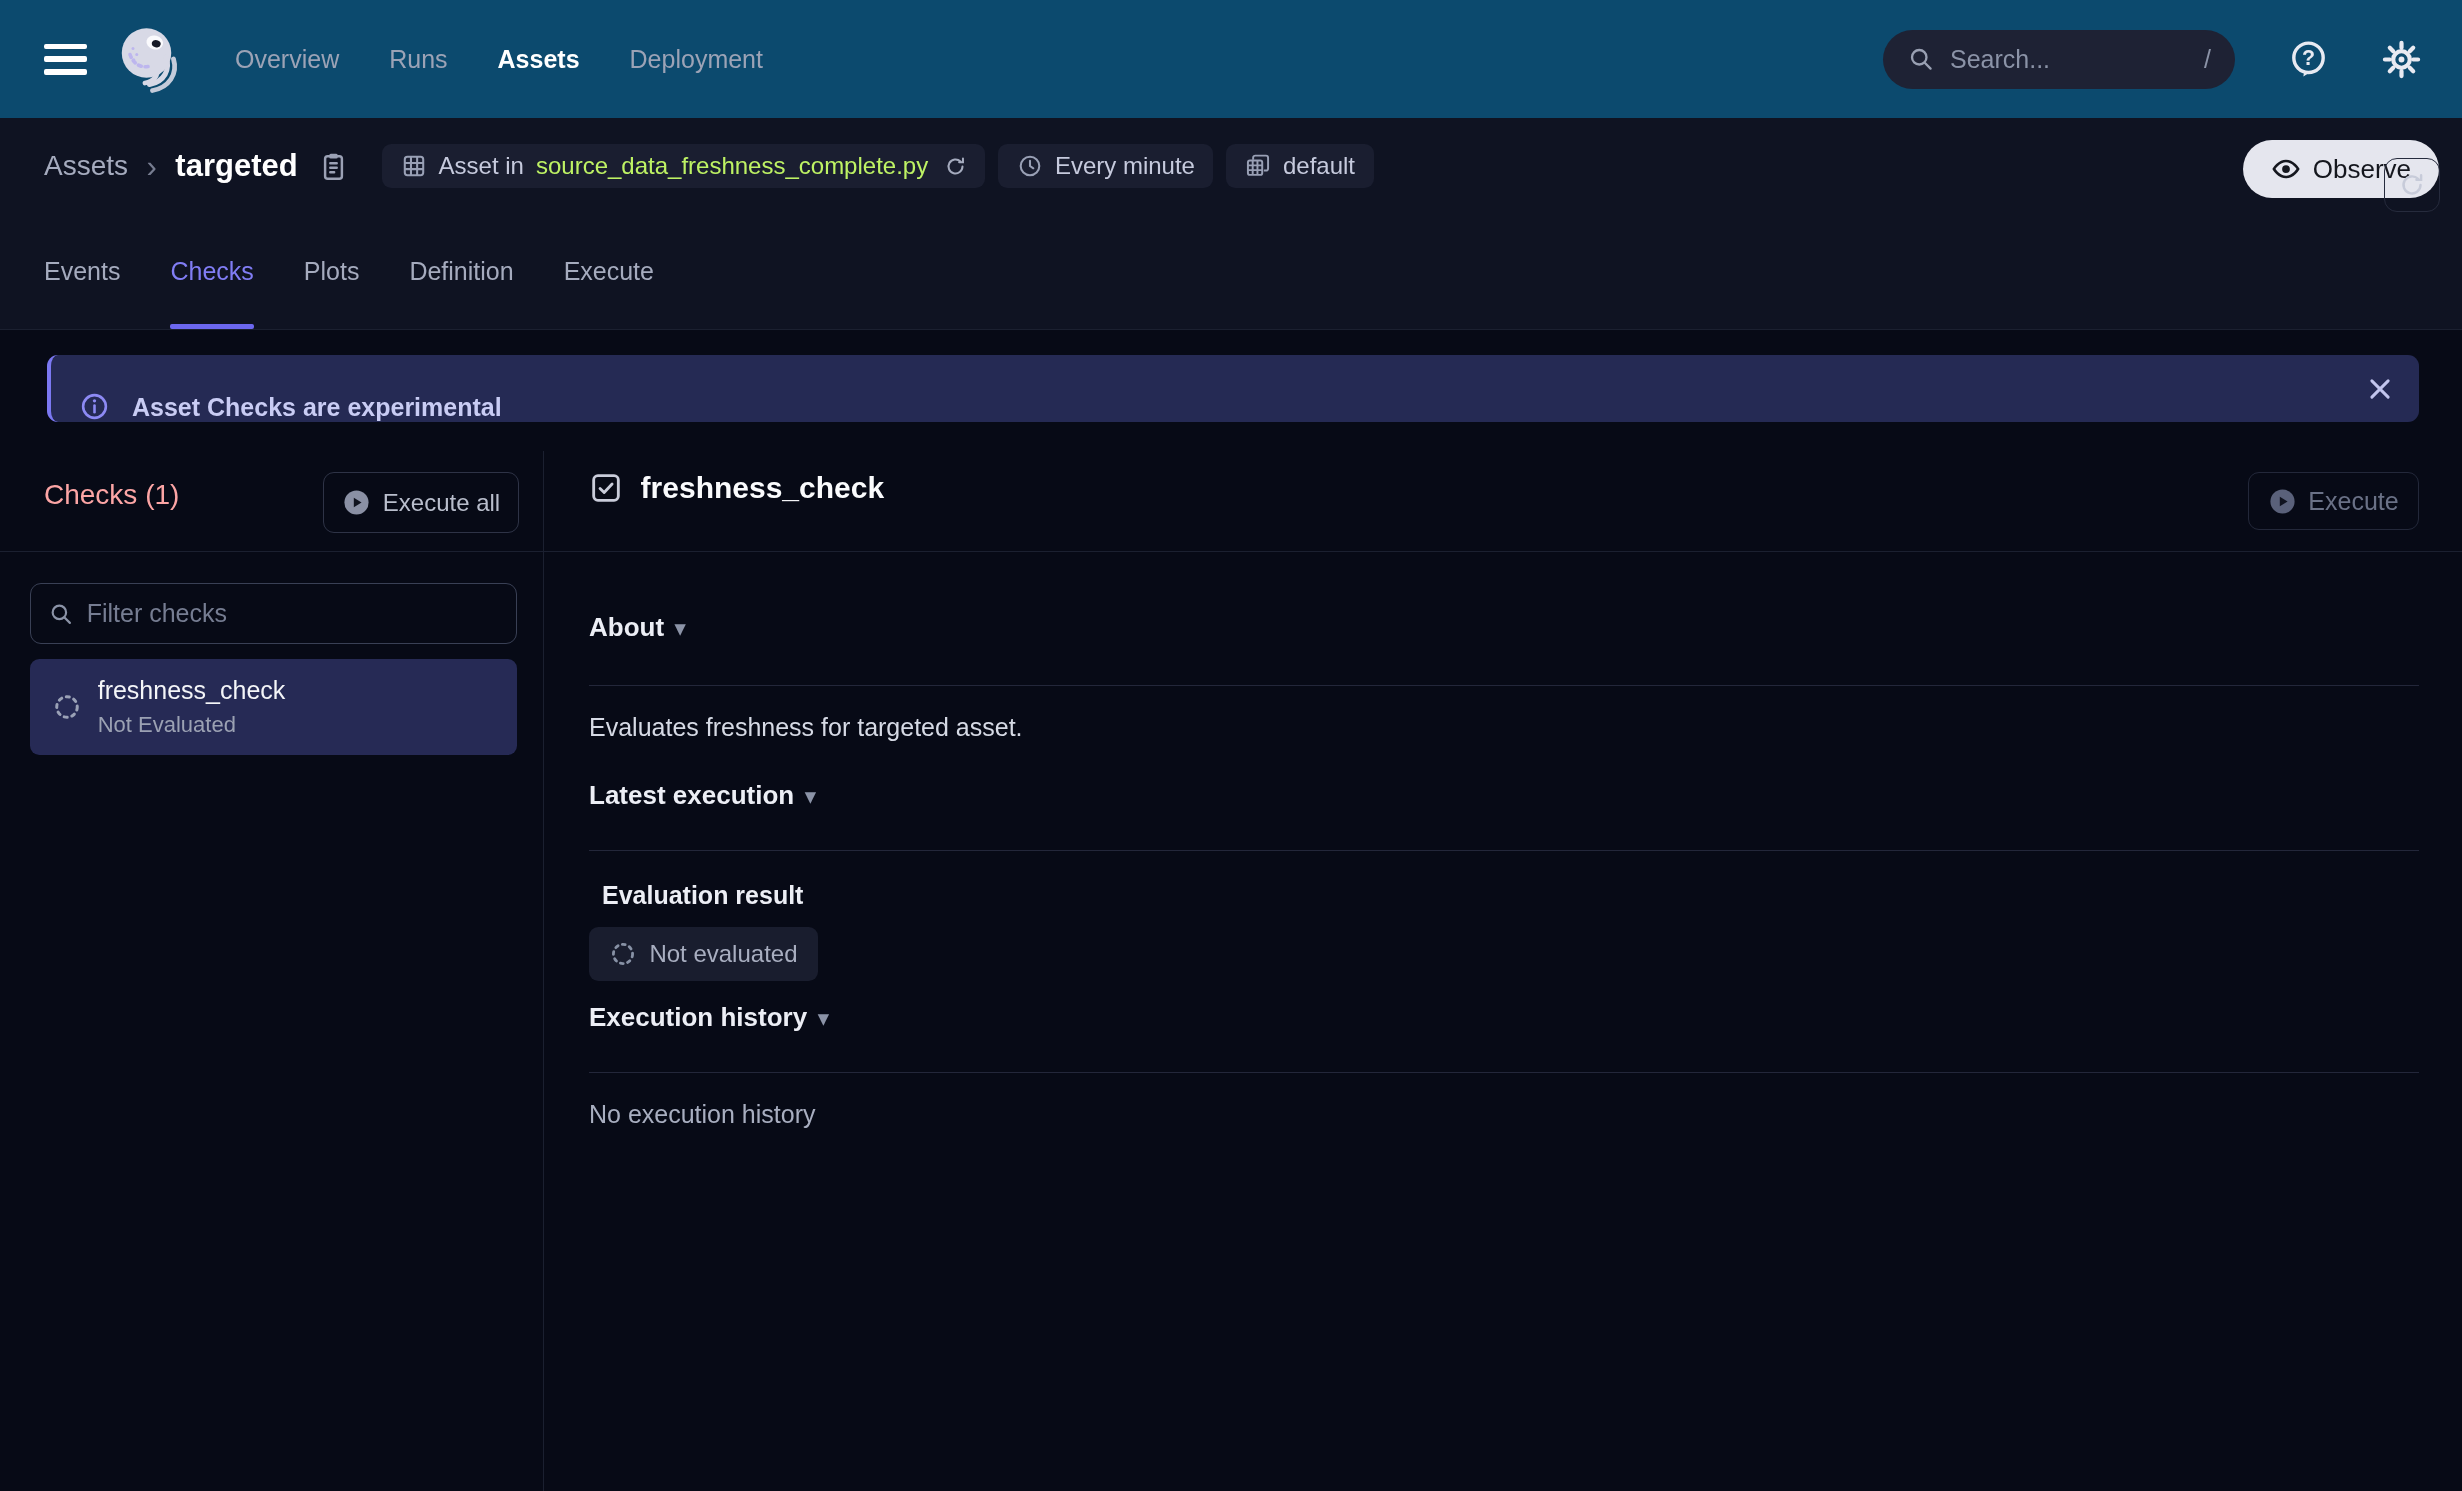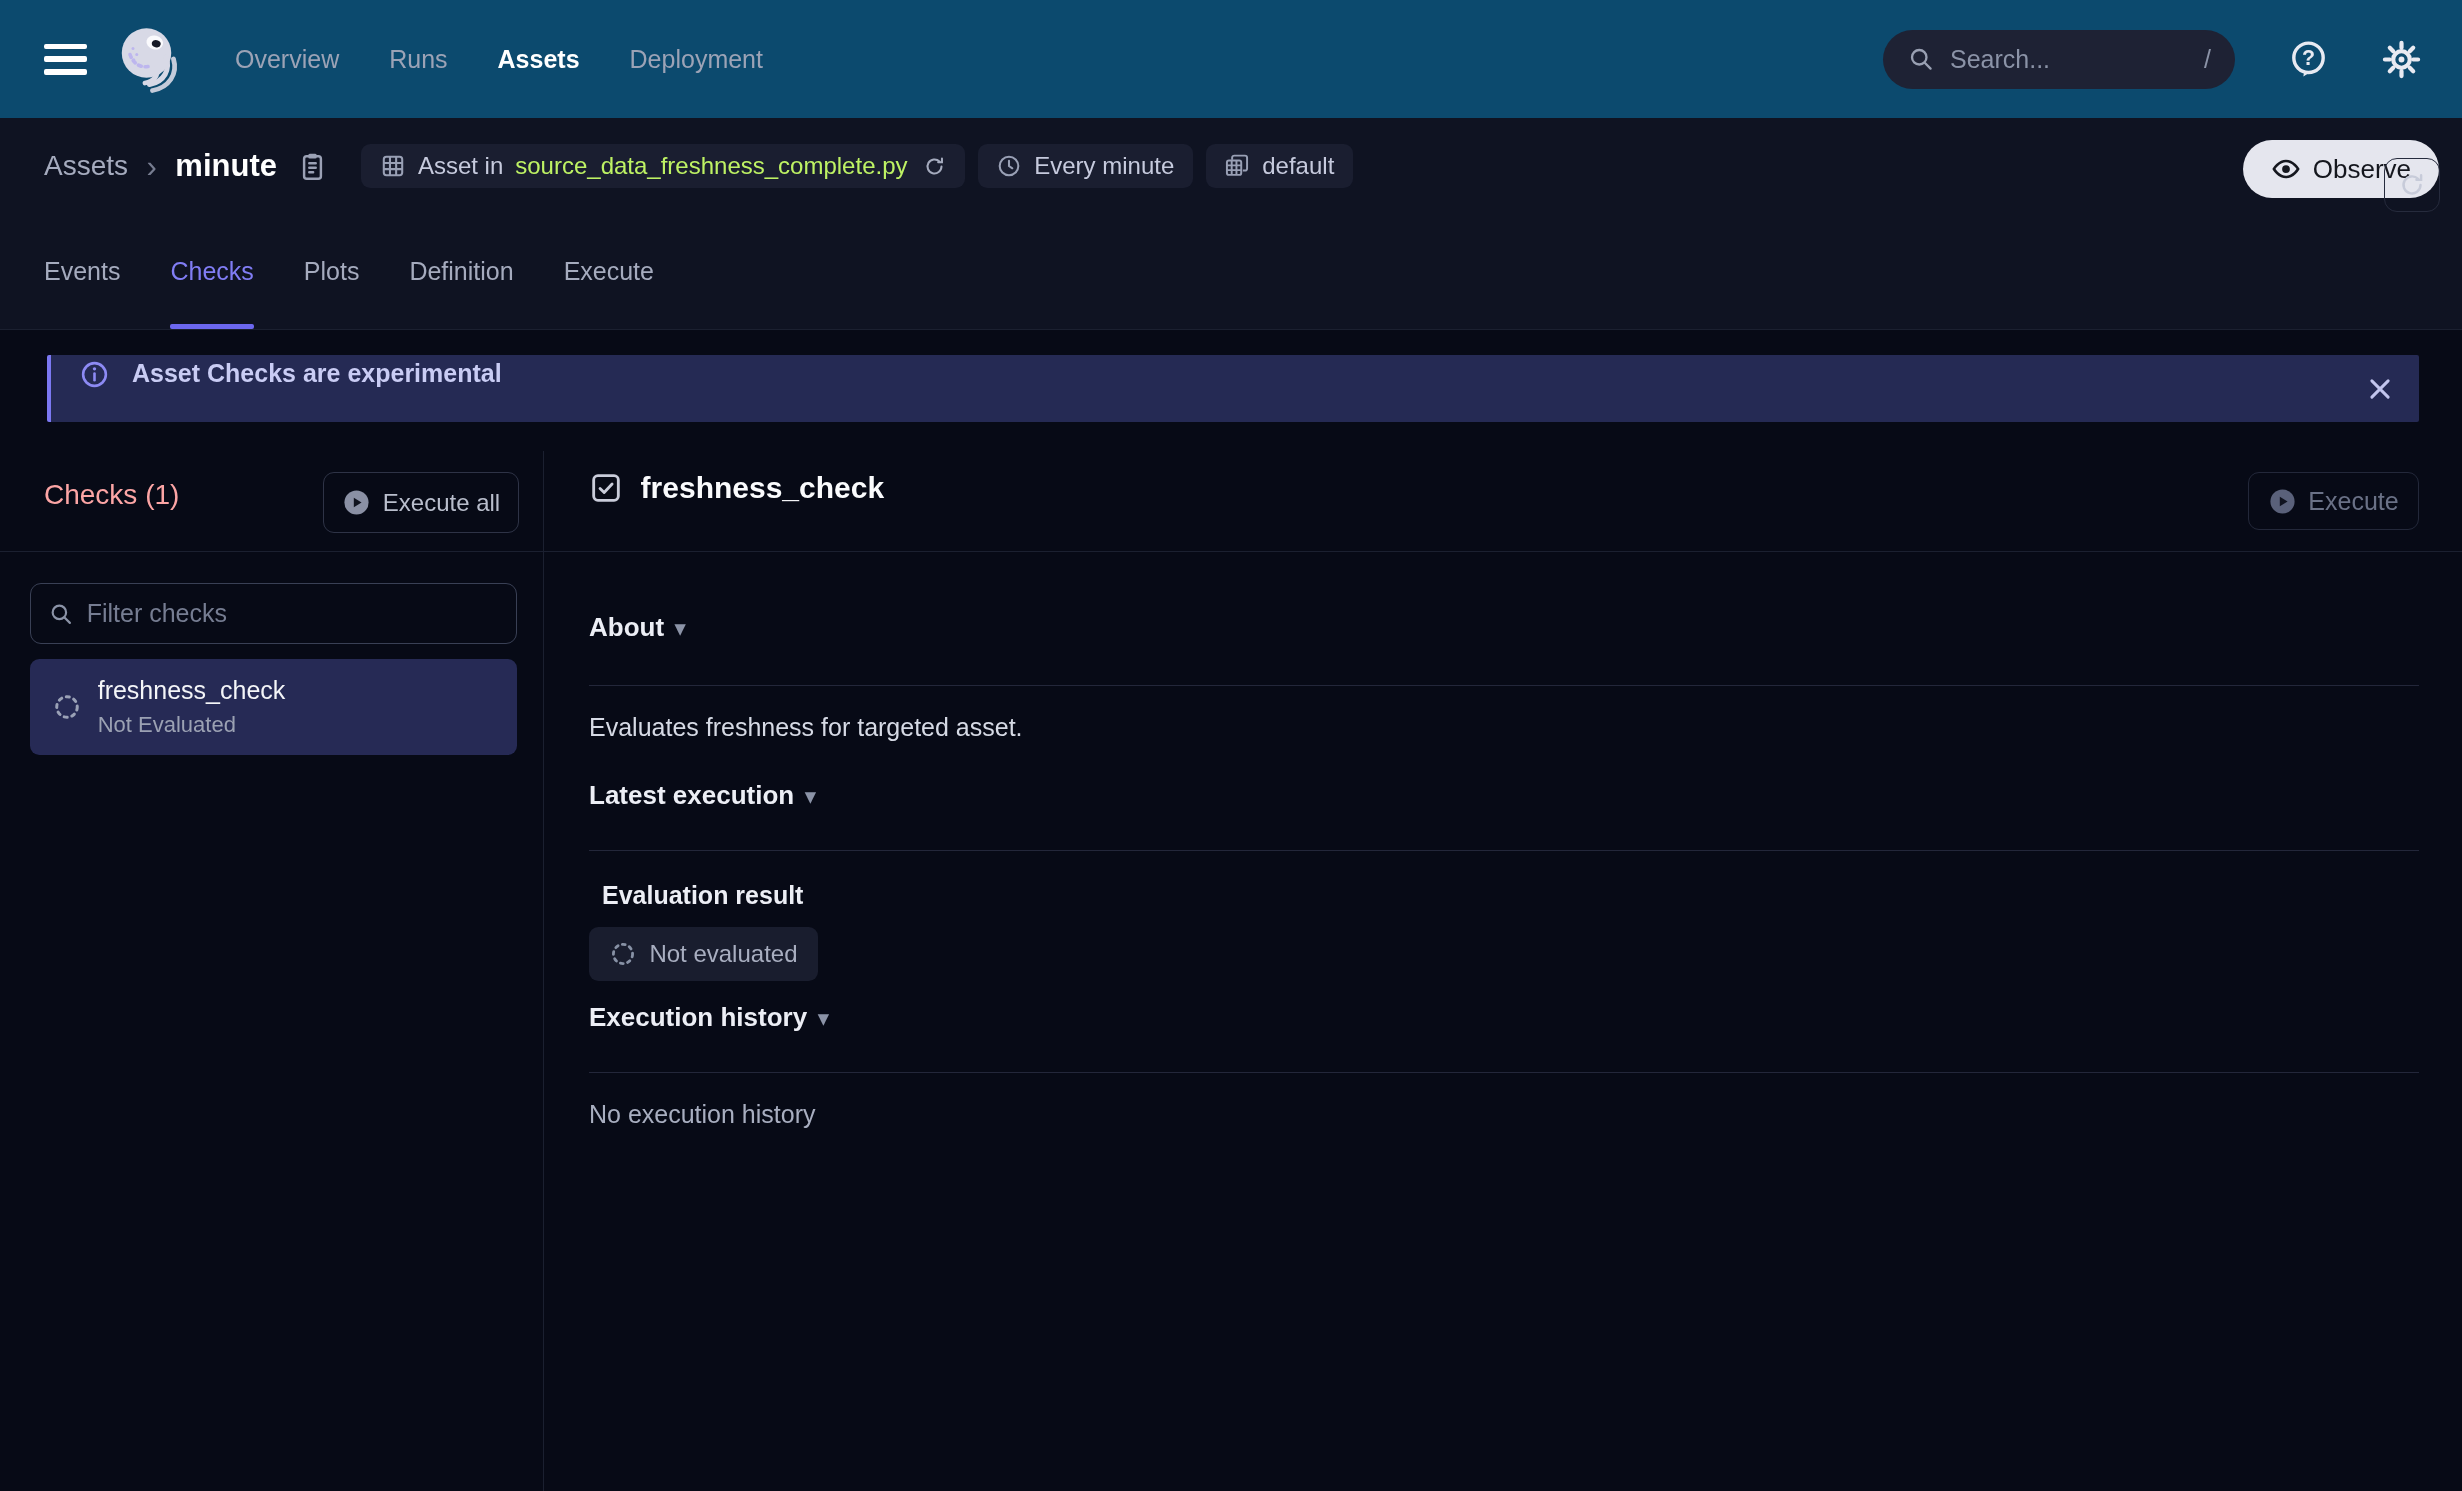--- a/index.html
+++ b/index.html
@@ -88,22 +88,22 @@
   .refreshbtn {
     position: absolute; right: 22px; top: 40px; width: 56px; height: 54px;
     border-radius: 13px; border: 0.9px solid #262B3D; background: transparent;
     color: #C7CBD9; display: flex; align-items: center; justify-content: center; cursor: pointer;
   }
 
   
   .content { position: absolute; top: 330px; bottom: 0; left: 0; right: 0; background: #070A16; }
   .banner {
     position: absolute; left: 47px; right: 43px; top: 25px; height: 67px;
-    background: #252A54; border-left: 4.6px solid #7B78F2; border-radius: 2px;
-    display: flex; align-items: flex-start; padding: 4px 65px 0 28px;
+    background: #252A54; border-left: 4.6px solid #7B78F2; border-radius: 11px;
+    display: flex; align-items: flex-end; padding: 4px 65px 0 28px;
   }
   .banner .info { color: #8D8AF4; flex: none; }
   .banner .msg { margin-left: 22px; font-size: 25px; font-weight: 700; color: #C9CCF4; }
   .banner .close {
     position: absolute; right: 24px; top: 50%; transform: translateY(-50%);
     background: none; border: none; color: #C2C5EE; cursor: pointer;
   }
   .vdivider { position: absolute; left: 543px; top: 121px; bottom: 0; width: 0.9px; background: #1B2030; }
   .hdivider { position: absolute; top: 221px; left: 0; right: 0; height: 0.9px; background: #1B2030; }
 
@@ -294,21 +294,21 @@
           <use href="#i-gear"></use>
         </svg>
     </button>
   </div>
 </header>
 
 <section class="band">
   <div class="crumbrow">
     <button class="crumb-root">Assets</button>
     <span class="crumb-sep">›</span>
-    <span class="crumb-current">minute</span>
+    <span class="crumb-current">targeted</span>
     <button class="copybtn">
       <svg width="31" height="31" viewBox="0 0 34 34">
           <use href="#i-clipboard"></use>
         </svg>
     </button>
     <div class="tags">
       <button class="tag">
         <svg class="ticon" width="26" height="26" viewBox="0 0 28 28">
             <use href="#i-table"></use>
           </svg>

